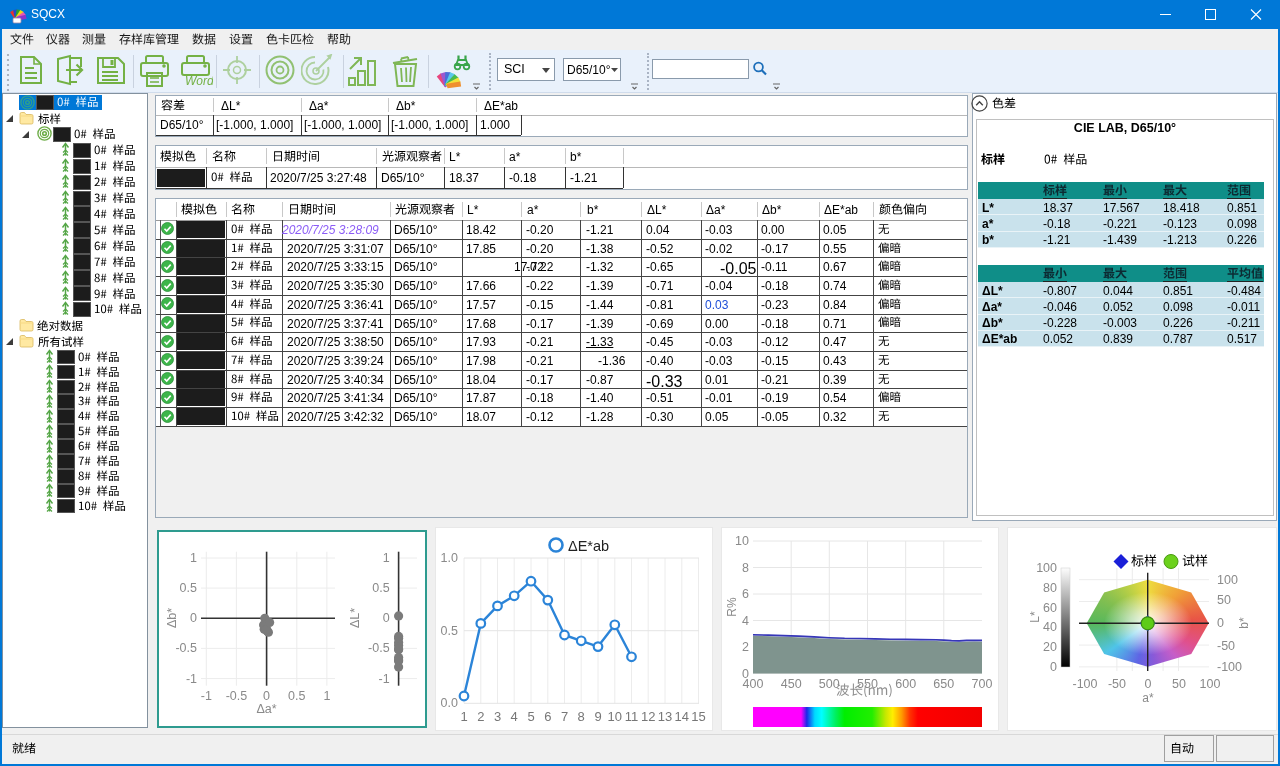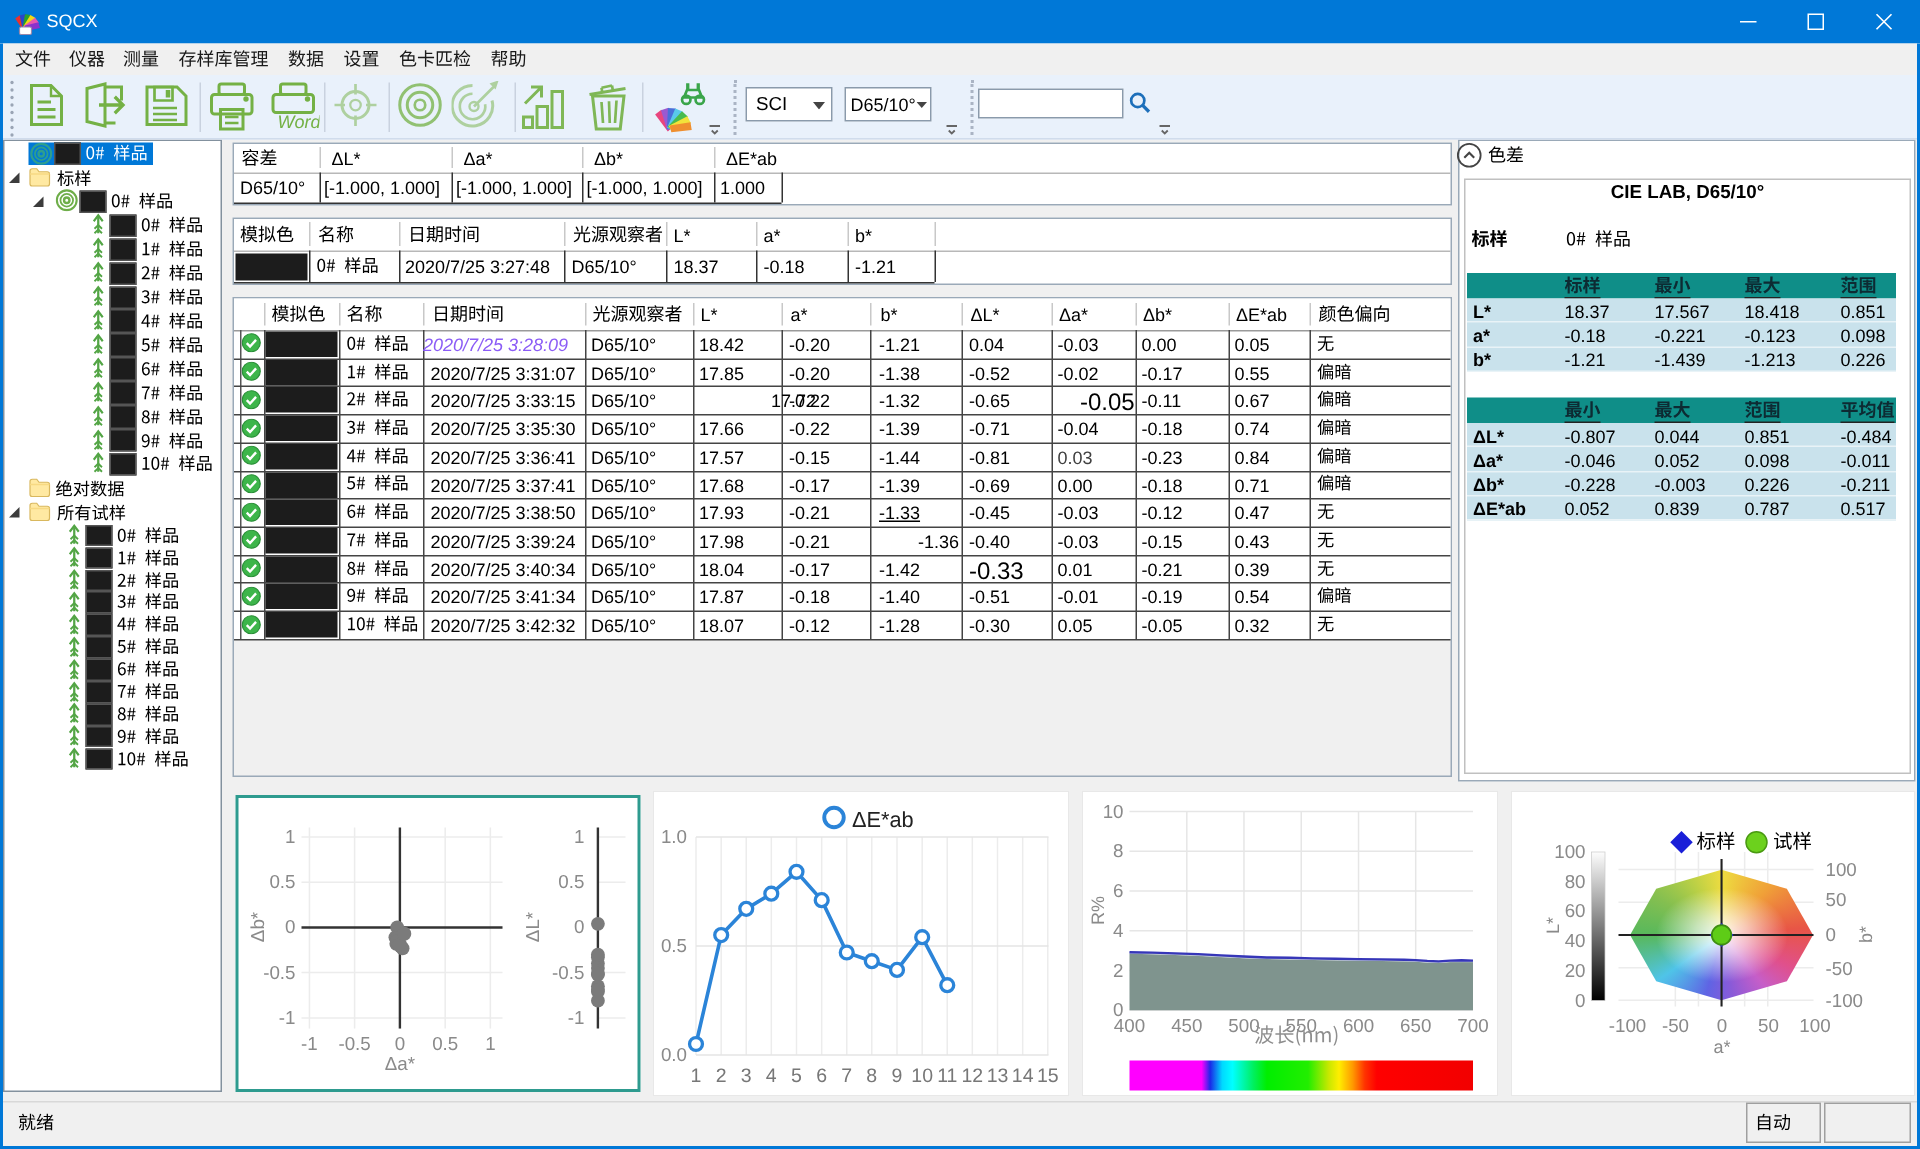--- a/index.html
+++ b/index.html
@@ -670,21 +670,21 @@
       <use href="#g1" x="555"></use>
       <use href="#g2" x="1610"></use>
       <use href="#g3" x="2610"></use>
     </svg></div>
 <div class="abs" style="left:287px;top:297.8px;font-size:12px;color:#000;white-space:nowrap;">2020/7/25 3:36:41</div>
 <div class="abs" style="left:394px;top:297.8px;font-size:12px;color:#000;white-space:nowrap;">D65/10°</div>
 <div class="abs" style="left:466px;top:297.8px;font-size:12px;color:#000;white-space:nowrap;">17.57</div>
 <div class="abs" style="left:526px;top:297.8px;font-size:12px;color:#000;white-space:nowrap;">-0.15</div>
 <div class="abs" style="left:586px;top:297.8px;font-size:12px;color:#000;white-space:nowrap;">-1.44</div>
 <div class="abs" style="left:646px;top:297.8px;font-size:12px;color:#000;white-space:nowrap;">-0.81</div>
-<div class="abs" style="left:705px;top:297.8px;font-size:12px;color:#404040;white-space:nowrap;">0.03</div>
+<div class="abs" style="left:705px;top:297.8px;font-size:12px;color:#1d4ed8;white-space:nowrap;">0.03</div>
 <div class="abs" style="left:761px;top:297.8px;font-size:12px;color:#000;white-space:nowrap;">-0.23</div>
 <div class="abs" style="left:823px;top:297.8px;font-size:12px;color:#000;white-space:nowrap;">0.84</div>
 <div class="abs" style="left:878px;top:298px"><svg class="ct " style="width:23.0px;height:11.5px;" viewBox="0 -880 2000 1000" fill="#000">
       <use href="#g38" x="0"></use>
       <use href="#g41" x="1000"></use>
     </svg></div>
 <div class="abs" style="left:156px;top:332.2px;width:811px;height:1px;background:#444;"></div>
 <svg class="abs" style="left:161px;top:316px" width="13" height="13" viewBox="0 0 13 13">
 <circle cx="6.5" cy="6.5" r="6" fill="#3db54a" stroke="#2a8f38" stroke-width="0.8"></circle>
 <path d="M3.5 6.8 l2.2 2.2 l4 -4.4" stroke="#fff" stroke-width="1.6" fill="none"></path>
@@ -742,21 +742,21 @@
 <div class="abs" style="left:231px;top:354px"><svg class="ct " style="width:41.5px;height:11.5px;" viewBox="0 -880 3610 1000" fill="#000">
       <use href="#g11" x="0"></use>
       <use href="#g1" x="555"></use>
       <use href="#g2" x="1610"></use>
       <use href="#g3" x="2610"></use>
     </svg></div>
 <div class="abs" style="left:287px;top:353.9px;font-size:12px;color:#000;white-space:nowrap;">2020/7/25 3:39:24</div>
 <div class="abs" style="left:394px;top:353.9px;font-size:12px;color:#000;white-space:nowrap;">D65/10°</div>
 <div class="abs" style="left:466px;top:353.9px;font-size:12px;color:#000;white-space:nowrap;">17.98</div>
 <div class="abs" style="left:526px;top:353.9px;font-size:12px;color:#000;white-space:nowrap;">-0.21</div>
-<div class="abs" style="left:612px;top:353.9px;font-size:12px;color:#000;white-space:nowrap;">-1.36</div>
+<div class="abs" style="left:598px;top:353.9px;font-size:12px;color:#000;white-space:nowrap;">-1.36</div>
 <div class="abs" style="left:646px;top:353.9px;font-size:12px;color:#000;white-space:nowrap;">-0.40</div>
 <div class="abs" style="left:705px;top:353.9px;font-size:12px;color:#000;white-space:nowrap;">-0.03</div>
 <div class="abs" style="left:761px;top:353.9px;font-size:12px;color:#000;white-space:nowrap;">-0.15</div>
 <div class="abs" style="left:823px;top:353.9px;font-size:12px;color:#000;white-space:nowrap;">0.43</div>
 <div class="abs" style="left:878px;top:354px"><svg class="ct " style="width:11.5px;height:11.5px;" viewBox="0 -880 1000 1000" fill="#000">
       <use href="#g40" x="0"></use>
     </svg></div>
 <div class="abs" style="left:156px;top:388.3px;width:811px;height:1px;background:#444;"></div>
 <svg class="abs" style="left:161px;top:372px" width="13" height="13" viewBox="0 0 13 13">
 <circle cx="6.5" cy="6.5" r="6" fill="#3db54a" stroke="#2a8f38" stroke-width="0.8"></circle>
@@ -766,21 +766,21 @@
 <div class="abs" style="left:231px;top:373px"><svg class="ct " style="width:41.5px;height:11.5px;" viewBox="0 -880 3610 1000" fill="#000">
       <use href="#g12" x="0"></use>
       <use href="#g1" x="555"></use>
       <use href="#g2" x="1610"></use>
       <use href="#g3" x="2610"></use>
     </svg></div>
 <div class="abs" style="left:287px;top:372.6px;font-size:12px;color:#000;white-space:nowrap;">2020/7/25 3:40:34</div>
 <div class="abs" style="left:394px;top:372.6px;font-size:12px;color:#000;white-space:nowrap;">D65/10°</div>
 <div class="abs" style="left:466px;top:372.6px;font-size:12px;color:#000;white-space:nowrap;">18.04</div>
 <div class="abs" style="left:526px;top:372.6px;font-size:12px;color:#000;white-space:nowrap;">-0.17</div>
-<div class="abs" style="left:586px;top:372.6px;font-size:12px;color:#000;white-space:nowrap;">-1.42</div>
+<div class="abs" style="left:586px;top:372.6px;font-size:12px;color:#000;white-space:nowrap;">-0.87</div>
 <div class="abs" style="left:646px;top:372.6px;font-size:16px;color:#000;white-space:nowrap;">-0.33</div>
 <div class="abs" style="left:705px;top:372.6px;font-size:12px;color:#000;white-space:nowrap;">0.01</div>
 <div class="abs" style="left:761px;top:372.6px;font-size:12px;color:#000;white-space:nowrap;">-0.21</div>
 <div class="abs" style="left:823px;top:372.6px;font-size:12px;color:#000;white-space:nowrap;">0.39</div>
 <div class="abs" style="left:878px;top:373px"><svg class="ct " style="width:11.5px;height:11.5px;" viewBox="0 -880 1000 1000" fill="#000">
       <use href="#g40" x="0"></use>
     </svg></div>
 <div class="abs" style="left:156px;top:406.99999999999994px;width:811px;height:1px;background:#444;"></div>
 <svg class="abs" style="left:161px;top:391px" width="13" height="13" viewBox="0 0 13 13">
 <circle cx="6.5" cy="6.5" r="6" fill="#3db54a" stroke="#2a8f38" stroke-width="0.8"></circle>

